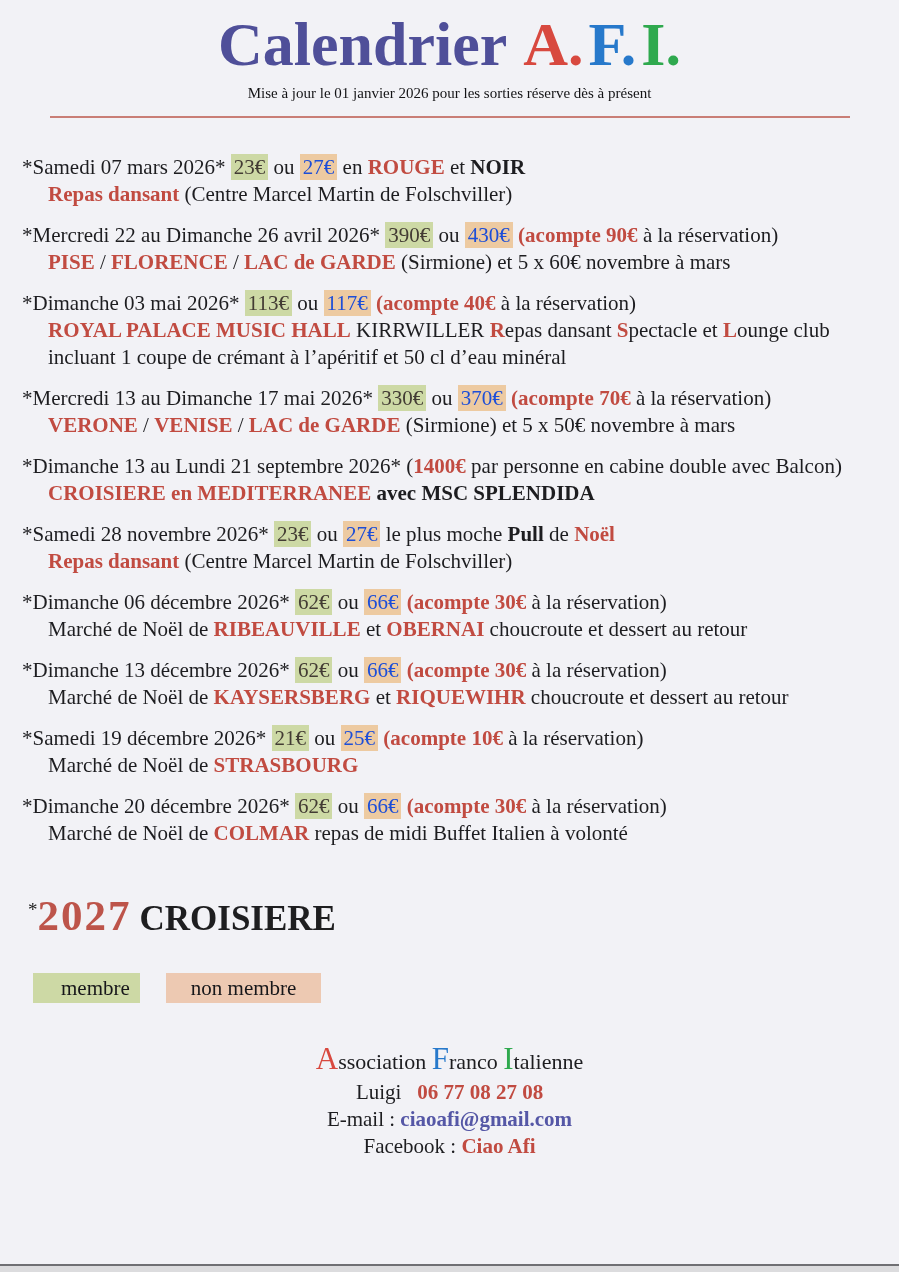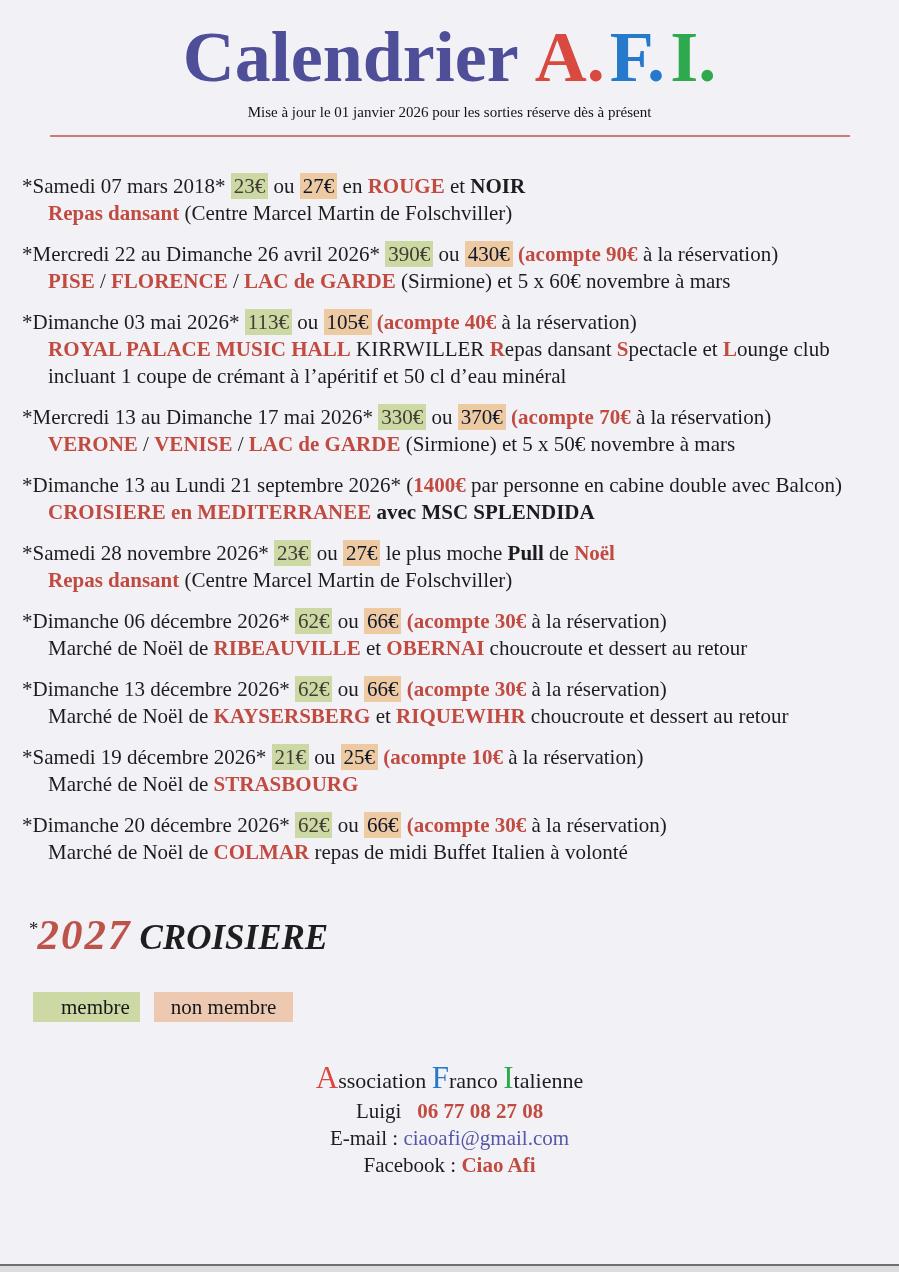--- a/index.html
+++ b/index.html
@@ -2,76 +2,76 @@
 <html style="--paper: #f2f2f6; --title-purple: #4f4f99; --letter-red: #d8493f; --letter-blue: #2779cb; --letter-green: #2fa94e; --accent-red: #c14b41; --member-highlight: #cdd9a5; --non-member-highlight: #edcaa1; --email-purple: #5557a6; --divider-red: #c97e76;"><head>
 <meta charset="utf-8">
 <style>
   html,body{margin:0;padding:0;}
   body{
     width:899px;height:1272px;position:relative;overflow:hidden;
     background:var(--paper,#f2f2f6);
     color:#1d1d20;
     font-family:"Liberation Serif","DejaVu Serif",serif;
   }
-  .title{ text-align:center;padding-top:20px;font-weight:bold;font-size:72px;line-height:1.05;}
+  .title{ text-align:center;padding-top:12px;font-weight:bold;font-size:62px;line-height:1.05;}
   .title .w{color:var(--title-purple,#4f4f99);}
   .title .la{color:var(--letter-red,#d8493f);margin-left:16px;}
   .title .lf{color:var(--letter-blue,#2779cb);margin-left:5px;}
   .title .li{color:var(--letter-green,#2fa94e);margin-left:5px;}
   .subtitle{text-align:center;font-size:15px;margin-top:8px;color:#141416;}
   .divider{width:800px;margin:14px auto 0;border:0;border-top:2px solid var(--divider-red,#c97e76);height:0;}
   .events{margin:36px 8px 0 22px;font-size:21px;}
   .event{margin-bottom:14px;}
   .line{line-height:27px;white-space:pre-wrap;}
   .line.indent{padding-left:26px;}
   .s-b{}
   .s-bb{font-weight:bold;margin-top:20px;}
   .s-rb{color:var(--accent-red,#c14b41);font-weight:bold;}
   .s-pm{background:var(--member-highlight,#cdd9a5);color:#433c34;padding:1px 3px;}
-  .s-pn{background:var(--non-member-highlight,#edcaa1);color:#0f172a;padding:1px 3px;}
-  .s-pb{color:var(--email-purple,#5557a6);font-weight:normal;}
+  .s-pn{background:var(--non-member-highlight,#edcaa1);color:#1d4ed8;padding:1px 3px;}
+  .s-pb{color:var(--email-purple,#5557a6);font-weight:bold;}
   .s-ir{color:var(--letter-red,#d8493f);font-size:31px;}
   .s-ib{color:var(--letter-blue,#2779cb);font-size:31px;}
   .s-ig{color:var(--letter-green,#2fa94e);font-size:31px;}
-  .sec2027{margin:44px 0 16px 28px;font-style:italic;}
+  .sec2027{margin:44px 0 16px 28px;}
   .sec2027 .ast{font-size:19px;vertical-align:14px;color:#222;}
   .sec2027 .year{color:#bd544a;font-size:43px;font-weight:bold;letter-spacing:2px;}
   .sec2027 .word{color:#1e1e20;font-size:35px;font-weight:bold;margin-left:8px;}
   .legend{margin:36px 0 0 33px;font-size:21px;}
   .legend .lg-member{background:var(--member-highlight,#cdd9a5);padding:3px 10px 3px 28px;color:#17171a;}
-  .legend .lg-non{background:#edc9b2;padding:3px 17px;margin-left:14px;color:#17171a;}
+  .legend .lg-non{background:#edc9b2;padding:3px 25px;margin-left:26px;color:#17171a;}
   .footer{text-align:center;margin-top:41px;font-size:21px;}
   .fline{line-height:27px;white-space:pre-wrap;}
   .fline.assoc{font-size:22px;line-height:34px;}
   .scan-edge{position:absolute;left:0;right:0;bottom:0;height:6px;background:#dcdcde;border-top:2px solid #6f6f73;}
 </style>
 </head>
 <body>
 
 <div class="page">
 
   <div class="title">
     <span class="w">Calendrier</span><span class="la">A.</span><span class="lf">F.</span><span class="li">I.</span>
   </div>
 
   <div class="subtitle">Mise à jour le 01 janvier 2026 pour les sorties réserve dès à présent</div>
 
   <hr class="divider">
 
   <div class="events">
       <div class="event">
-        <div class="line"><span class="s-b">*Samedi 07 mars 2018* </span><span class="s-pm">23€</span><span class="s-b"> ou </span><span class="s-pn">27€</span><span class="s-b"> en </span><span class="s-rb">ROUGE</span><span class="s-b"> et </span><span class="s-bb">NOIR</span></div>
+        <div class="line"><span class="s-b">*Samedi 07 mars 2026* </span><span class="s-pm">23€</span><span class="s-b"> ou </span><span class="s-pn">27€</span><span class="s-b"> en </span><span class="s-rb">ROUGE</span><span class="s-b"> et </span><span class="s-bb">NOIR</span></div>
         <div class="line indent"><span class="s-rb">Repas dansant</span><span class="s-b"> (Centre Marcel Martin de Folschviller)</span></div>
       </div>
       <div class="event">
         <div class="line"><span class="s-b">*Mercredi 22 au Dimanche 26 avril 2026* </span><span class="s-pm">390€</span><span class="s-b"> ou </span><span class="s-pn">430€</span><span class="s-b"> </span><span class="s-rb">(acompte 90€</span><span class="s-b"> à la réservation)</span></div>
         <div class="line indent"><span class="s-rb">PISE</span><span class="s-b"> / </span><span class="s-rb">FLORENCE</span><span class="s-b"> / </span><span class="s-rb">LAC de GARDE</span><span class="s-b"> (Sirmione) et 5 x 60€ novembre à mars</span></div>
       </div>
       <div class="event">
-        <div class="line"><span class="s-b">*Dimanche 03 mai 2026* </span><span class="s-pm">113€</span><span class="s-b"> ou </span><span class="s-pn">105€</span><span class="s-b"> </span><span class="s-rb">(acompte 40€</span><span class="s-b"> à la réservation)</span></div>
+        <div class="line"><span class="s-b">*Dimanche 03 mai 2026* </span><span class="s-pm">113€</span><span class="s-b"> ou </span><span class="s-pn">117€</span><span class="s-b"> </span><span class="s-rb">(acompte 40€</span><span class="s-b"> à la réservation)</span></div>
         <div class="line indent"><span class="s-rb">ROYAL PALACE MUSIC HALL</span><span class="s-b"> KIRRWILLER </span><span class="s-rb">R</span><span class="s-b">epas dansant </span><span class="s-rb">S</span><span class="s-b">pectacle et </span><span class="s-rb">L</span><span class="s-b">ounge club</span></div>
         <div class="line indent"><span class="s-b">incluant 1 coupe de crémant à l’apéritif et 50 cl d’eau minéral</span></div>
       </div>
       <div class="event">
         <div class="line"><span class="s-b">*Mercredi 13 au Dimanche 17 mai 2026* </span><span class="s-pm">330€</span><span class="s-b"> ou </span><span class="s-pn">370€</span><span class="s-b"> </span><span class="s-rb">(acompte 70€</span><span class="s-b"> à la réservation)</span></div>
         <div class="line indent"><span class="s-rb">VERONE</span><span class="s-b"> / </span><span class="s-rb">VENISE</span><span class="s-b"> / </span><span class="s-rb">LAC de GARDE</span><span class="s-b"> (Sirmione) et 5 x 50€ novembre à mars</span></div>
       </div>
       <div class="event">
         <div class="line"><span class="s-b">*Dimanche 13 au Lundi 21 septembre 2026* (</span><span class="s-rb">1400€</span><span class="s-b"> par personne en cabine double avec Balcon)</span></div>
         <div class="line indent"><span class="s-rb">CROISIERE en MEDITERRANEE</span><span class="s-bb"> avec MSC SPLENDIDA</span></div>

